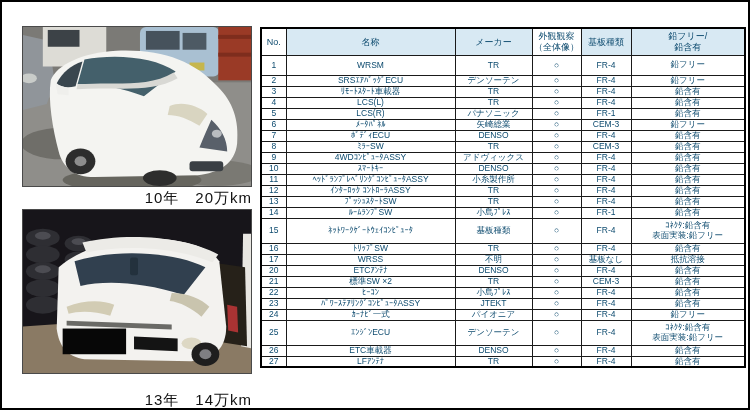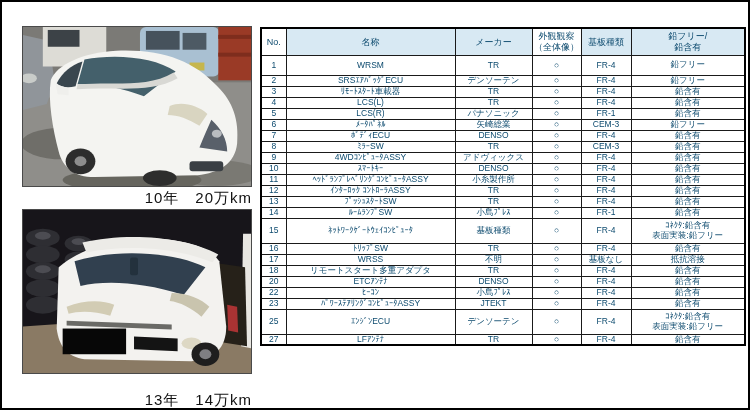--- a/index.html
+++ b/index.html
@@ -316,71 +316,91 @@
           <td class="col-no">17</td>
           <td class="col-name">WRSS</td>
           <td class="col-maker">不明</td>
           <td class="col-inspection">○</td>
           <td class="col-board">基板なし</td>
           <td class="col-solder">
             <div>抵抗溶接</div>
           </td>
         </tr>
         <tr>
-          <td class="col-no">18</td>
-          <td class="col-name">リモートスタート多重アダプタ</td>
-          <td class="col-maker">TR</td>
-          <td class="col-inspection">○</td>
-          <td class="col-board">FR-4</td>
-          <td class="col-solder">
-            <div>鉛含有</div>
-          </td>
-        </tr>
-        <tr>
           <td class="col-no">20</td>
           <td class="col-name">ETCｱﾝﾃﾅ</td>
           <td class="col-maker">DENSO</td>
           <td class="col-inspection">○</td>
           <td class="col-board">FR-4</td>
           <td class="col-solder">
             <div>鉛含有</div>
           </td>
         </tr>
         <tr>
+          <td class="col-no">21</td>
+          <td class="col-name">標準SW ×2</td>
+          <td class="col-maker">TR</td>
+          <td class="col-inspection">○</td>
+          <td class="col-board">CEM-3</td>
+          <td class="col-solder">
+            <div>鉛含有</div>
+          </td>
+        </tr>
+        <tr>
           <td class="col-no">22</td>
           <td class="col-name">ﾋｰｺﾝ</td>
           <td class="col-maker">小島ﾌﾟﾚｽ</td>
           <td class="col-inspection">○</td>
           <td class="col-board">FR-4</td>
           <td class="col-solder">
             <div>鉛含有</div>
           </td>
         </tr>
         <tr>
           <td class="col-no">23</td>
           <td class="col-name">ﾊﾟﾜｰｽﾃｱﾘﾝｸﾞｺﾝﾋﾟｭｰﾀASSY</td>
           <td class="col-maker">JTEKT</td>
           <td class="col-inspection">○</td>
           <td class="col-board">FR-4</td>
           <td class="col-solder">
             <div>鉛含有</div>
+          </td>
+        </tr>
+        <tr>
+          <td class="col-no">24</td>
+          <td class="col-name">ｶｰﾅﾋﾞ一式</td>
+          <td class="col-maker">パイオニア</td>
+          <td class="col-inspection">○</td>
+          <td class="col-board">FR-4</td>
+          <td class="col-solder">
+            <div>鉛フリー</div>
           </td>
         </tr>
         <tr class="row-xtall">
           <td class="col-no">25</td>
           <td class="col-name">ｴﾝｼﾞﾝECU</td>
           <td class="col-maker">デンソーテン</td>
           <td class="col-inspection">○</td>
           <td class="col-board">FR-4</td>
           <td class="col-solder">
             <div>ｺﾈｸﾀ:鉛含有</div>
             <div>表面実装:鉛フリー</div>
           </td>
         </tr>
         <tr>
+          <td class="col-no">26</td>
+          <td class="col-name">ETC車載器</td>
+          <td class="col-maker">DENSO</td>
+          <td class="col-inspection">○</td>
+          <td class="col-board">FR-4</td>
+          <td class="col-solder">
+            <div>鉛含有</div>
+          </td>
+        </tr>
+        <tr>
           <td class="col-no">27</td>
           <td class="col-name">LFｱﾝﾃﾅ</td>
           <td class="col-maker">TR</td>
           <td class="col-inspection">○</td>
           <td class="col-board">FR-4</td>
           <td class="col-solder">
             <div>鉛含有</div>
           </td>
         </tr>
       </tbody>

